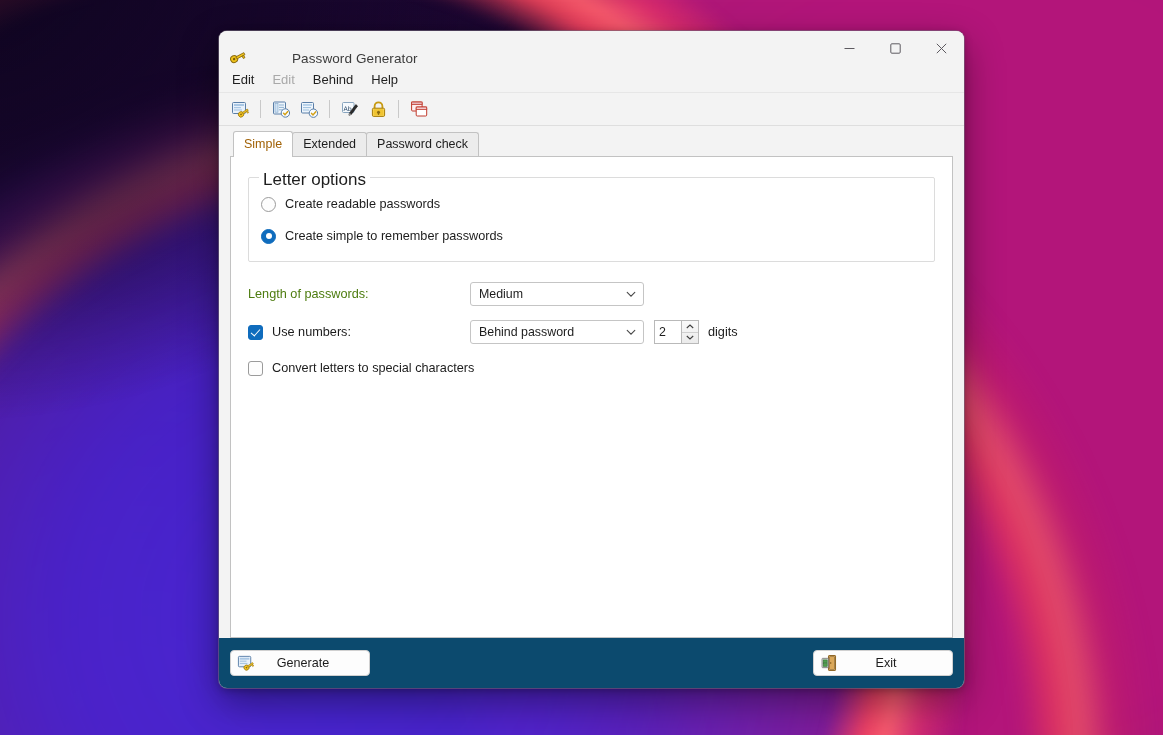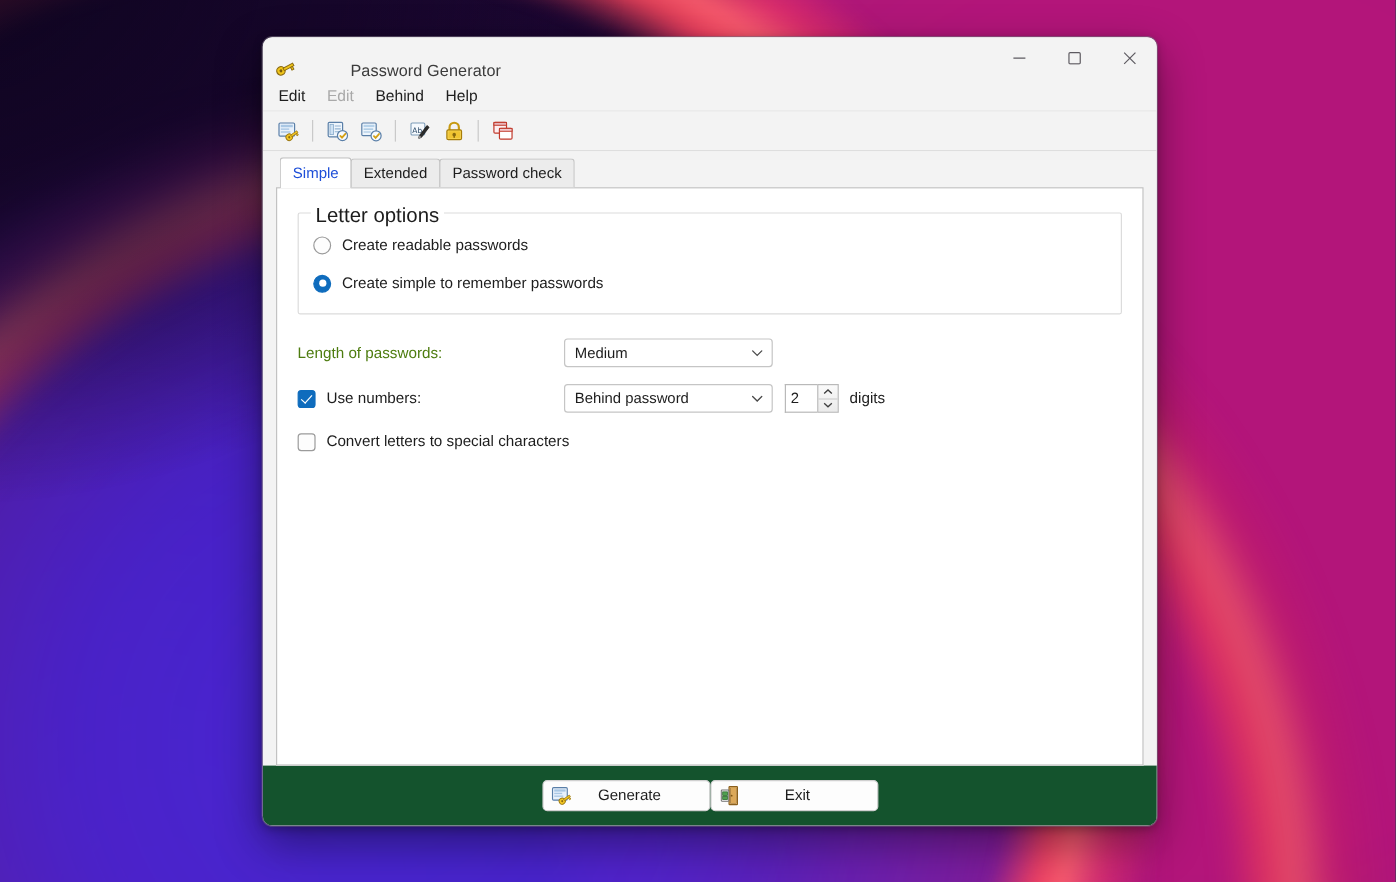--- a/index.html
+++ b/index.html
@@ -232,21 +232,21 @@
     border-bottom: none;
     background: #ececec;
     border-radius: 3px 3px 0 0;
     margin-right: -1px;
     cursor: default;
     white-space: nowrap;
     line-height: 15px;
   }
   .tab.active {
     background: #ffffff;
-    color: #1d4ed8;
+    color: #a16207;
     position: relative;
     z-index: 3;
     padding-top: 5px;
     padding-bottom: 5px;
     margin-bottom: -1px;
   }
   .tabpanel {
     flex: 1 1 auto;
     background: #ffffff;
     border: 1px solid #c2c2c2;
@@ -412,25 +412,25 @@
     font-size: 12.7px;
     color: #1d1d1d;
     margin-left: 9px;
     white-space: nowrap;
   }
 
   
   .footer {
     flex: 0 0 auto;
     height: 50px;
-    background: #14532d;
-    display: flex;
-    align-items: center;
-    justify-content: center;
-    padding: 0 26px;
+    background: #0c4a6e;
+    display: flex;
+    align-items: center;
+    justify-content: space-between;
+    padding: 0 11px;
     box-sizing: border-box;
   }
   .btn {
     height: 26px;
     min-width: 140px;
     background: #fdfdfd;
     border: 1px solid #d0d0d0;
     border-radius: 4px;
     display: flex;
     align-items: center;

